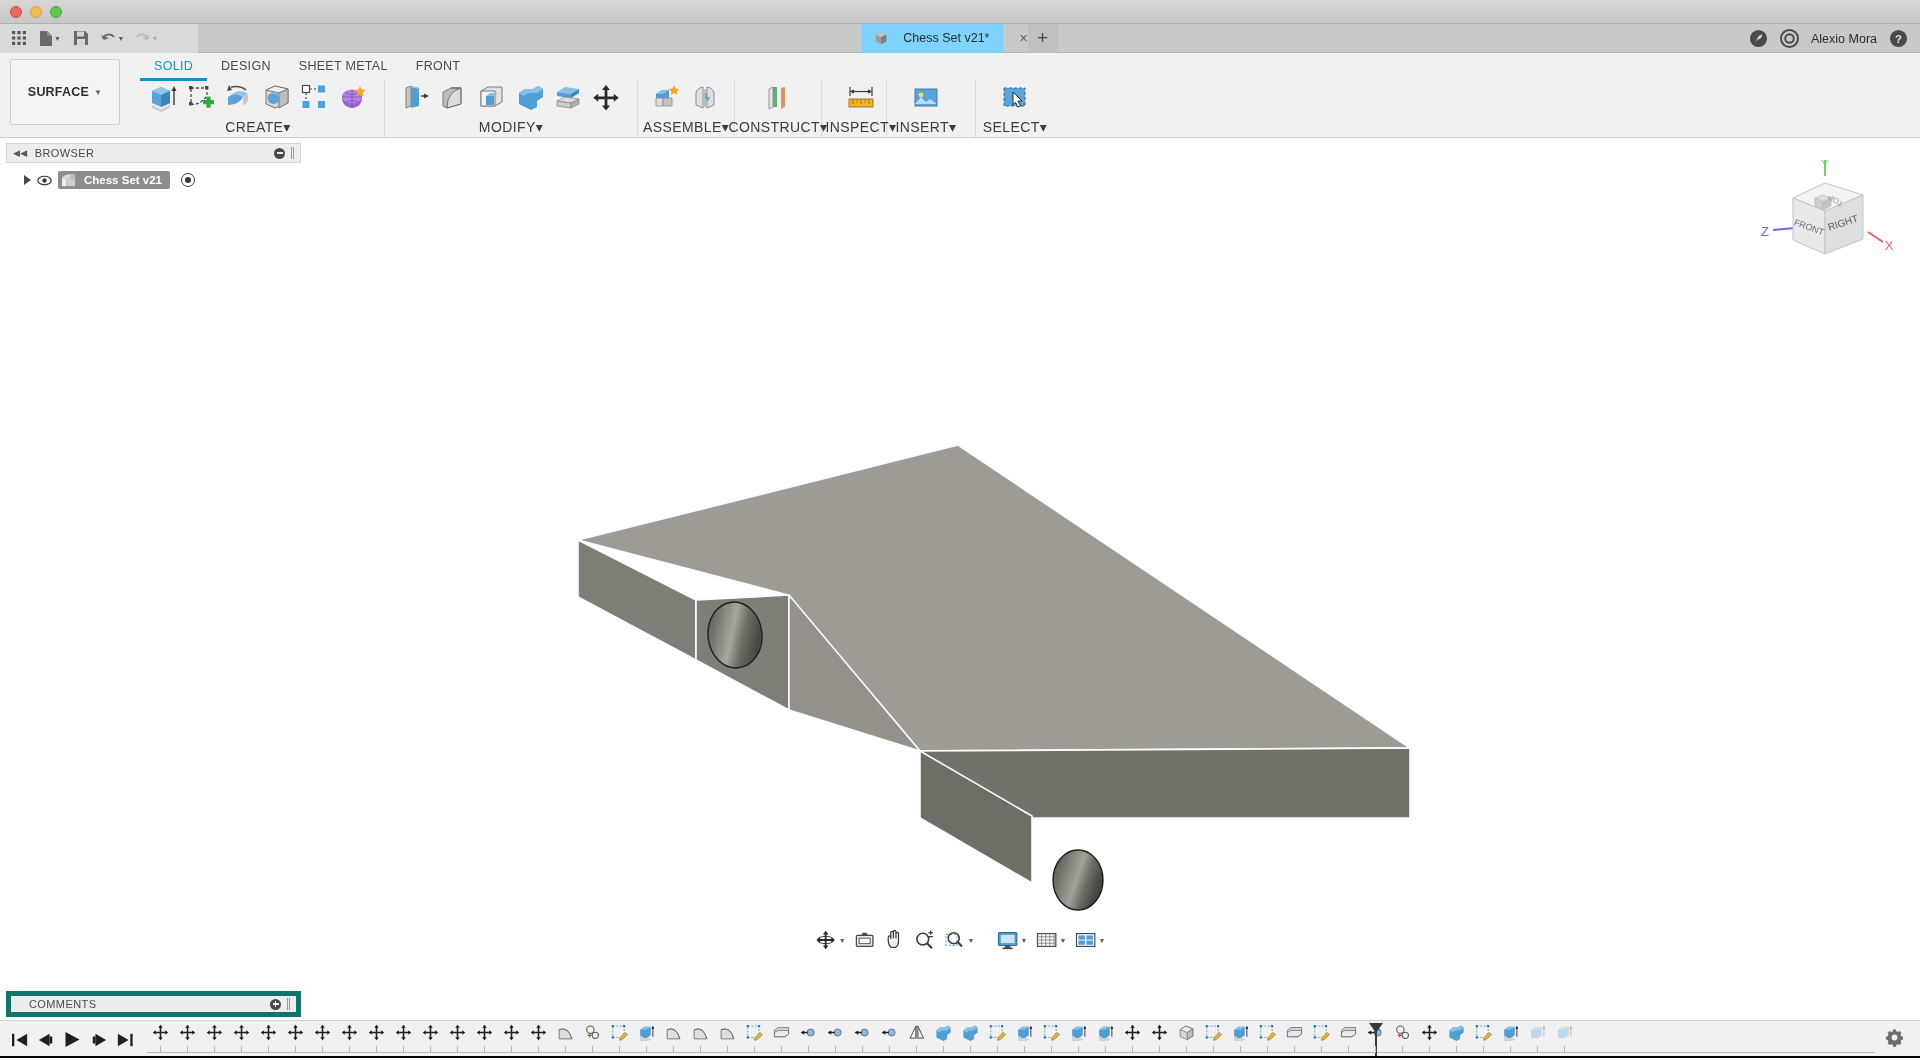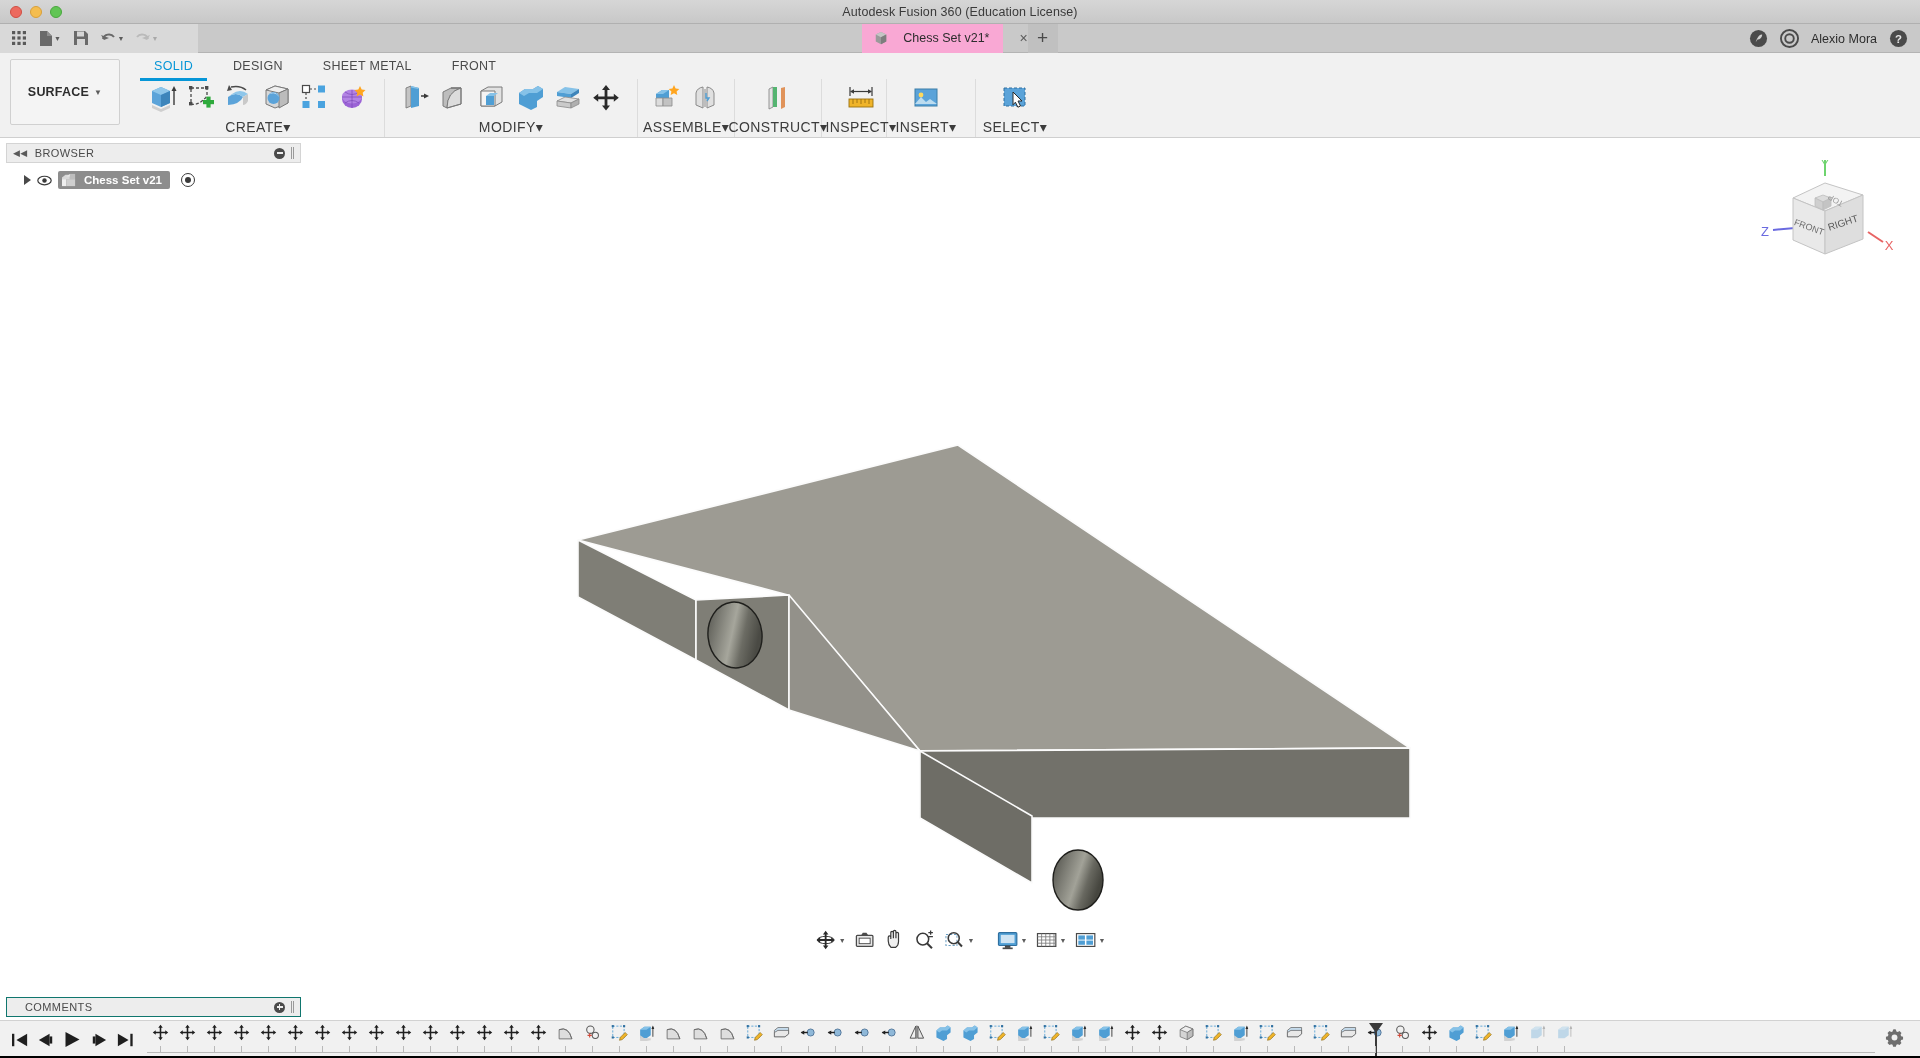--- a/index.html
+++ b/index.html
@@ -45,21 +45,21 @@
   .qa-btn.wide{width:32px;}
   .caret{ font-size:7px; color:#5c5c5c; margin-left:1px; }
 
   .tab-center{
     position:absolute; left:0; right:0; display:flex; justify-content:center;
     align-items:center; height:29px; pointer-events:none;
   }
   .doc-tab{
     pointer-events:auto;
     height:29px; display:flex; align-items:center; gap:15px;
-    padding:0 14px 0 12px; background:#f9a8d4;
+    padding:0 14px 0 12px; background:#7dd3fc;
     font-size:12.5px; color:#2d2d2d;
   }
   .tab-close{ margin-left:16px; font-size:14px; color:#5a5a5a; }
   .tab-plus{
     width:30px;height:29px;display:flex;align-items:center;justify-content:center;
     font-size:19px;color:#4a4a4a;background:#c0c0c0;
   }
   .qa-right{
     position:absolute; right:0; top:0; height:29px;
     display:flex; align-items:center; gap:12px; padding-right:12px;
@@ -71,21 +71,21 @@
     position:absolute; top:53px; left:0; width:1920px; height:85px;
     background:#f1f1f1; border-bottom:1px solid #cfcfcf;
   }
   .design-box{
     position:absolute; left:10px; top:6px; width:110px; height:66px;
     border:1px solid #d0d0d0; background:#f4f4f4; border-radius:2px;
     display:flex; align-items:center; justify-content:center;
     font-size:12.5px; font-weight:bold; color:#2d2d2d; letter-spacing:.2px;
   }
   .tabs-row{
-    position:absolute; left:140px; top:2px; display:flex; gap:12px;
+    position:absolute; left:140px; top:2px; display:flex; gap:0;
     font-size:12.5px;
   }
   .rtab{
     padding:4px 14px 5px 14px; color:#4a4a4a; letter-spacing:.3px;
   }
   .rtab.active{ color:#0696d7; border-bottom:3px solid #0696d7; }
 
   .panels{
     position:absolute; left:128px; top:26px; right:0; height:58px;
     display:flex; align-items:flex-start;
@@ -153,21 +153,21 @@
     position:absolute; left:50%; transform:translateX(-50%);
     bottom:4px; height:28px;
     display:flex; align-items:center; gap:2px;
   }
   .nb{ display:flex; align-items:center; gap:1px; padding:0 3px; }
   .nb-sep{ width:12px; }
 
   
   .comments{
     position:absolute; left:6px; bottom:41px; width:295px; height:20px;
-    background:#ededed; border:1px solid #0f766e;
+    background:#ededed; border:5px solid #0f766e;
     display:flex; align-items:center; padding:8px 6px;
     color:#4a4a4a; font-size:11px; letter-spacing:.4px;
   }
   .dot-plus{
     width:11px;height:11px;border-radius:50%;background:#4a4a4a;
     display:flex;align-items:center;justify-content:center; position:relative;
   }
   .dot-plus i{ position:absolute;background:#ededed;display:block; }
   .dot-plus i.h{ width:6px;height:1.5px; }
   .dot-plus i.v{ width:1.5px;height:6px; }
@@ -211,21 +211,20 @@
 <body>
 
 <div class="app">
 
   <div class="mac-titlebar">
     <div class="traffic">
       <span class="tl red"></span>
       <span class="tl yellow"></span>
       <span class="tl green"></span>
     </div>
-    <div class="mac-title">Autodesk Fusion 360 (Education License)</div>
   </div>
 
   <div class="qa-bar">
     <div class="qa-left">
       <div class="qa-btn">
         <svg width="16" height="16" viewBox="0 0 16 16">
           <g fill="#5a5a5a">
             <rect x="1" y="1" width="3.2" height="3.2"></rect>
               <rect x="6.4" y="1" width="3.2" height="3.2"></rect>
               <rect x="11.8" y="1" width="3.2" height="3.2"></rect>

